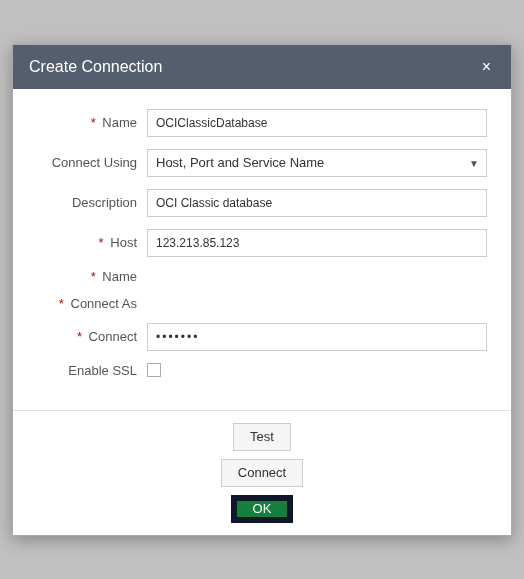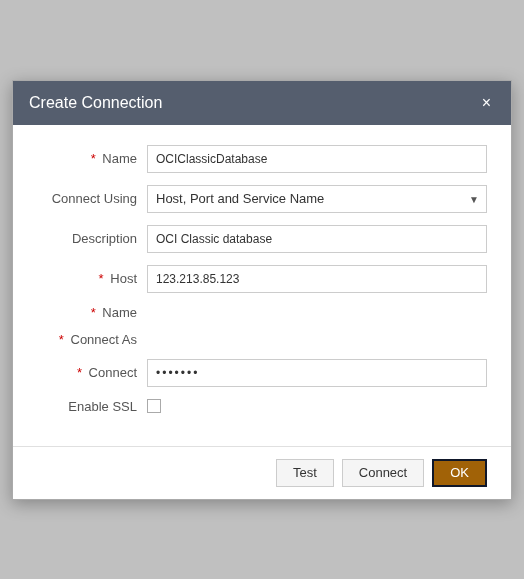--- a/index.html
+++ b/index.html
@@ -128,36 +128,37 @@
       -webkit-appearance: none;
     }
 
     .dialog-footer {
       display: flex;
       justify-content: flex-end;
       align-items: center;
       padding: 12px 24px;
       gap: 8px;
       border-top: 1px solid #e0e0e0;
+      flex-direction: column;
     }
 
     .btn {
       height: 28px;
       padding: 0 16px;
       border: 1px solid #cccccc;
       cursor: pointer;
       font-size: 13px;
       background: #f5f5f5;
       color: #333333;
     }
 
     .btn-primary {
-      background: #a16207;
-      color: #ffffff;
-      border: 2px solid #0f172a;
+      background: #15803d;
+      color: #ffffff;
+      border: 6px solid #0f172a;
     }
 
     .password-field {
       font-family: Arial, sans-serif;
       letter-spacing: 2px;
     }
   </style>
 </head>
 <body>
 

